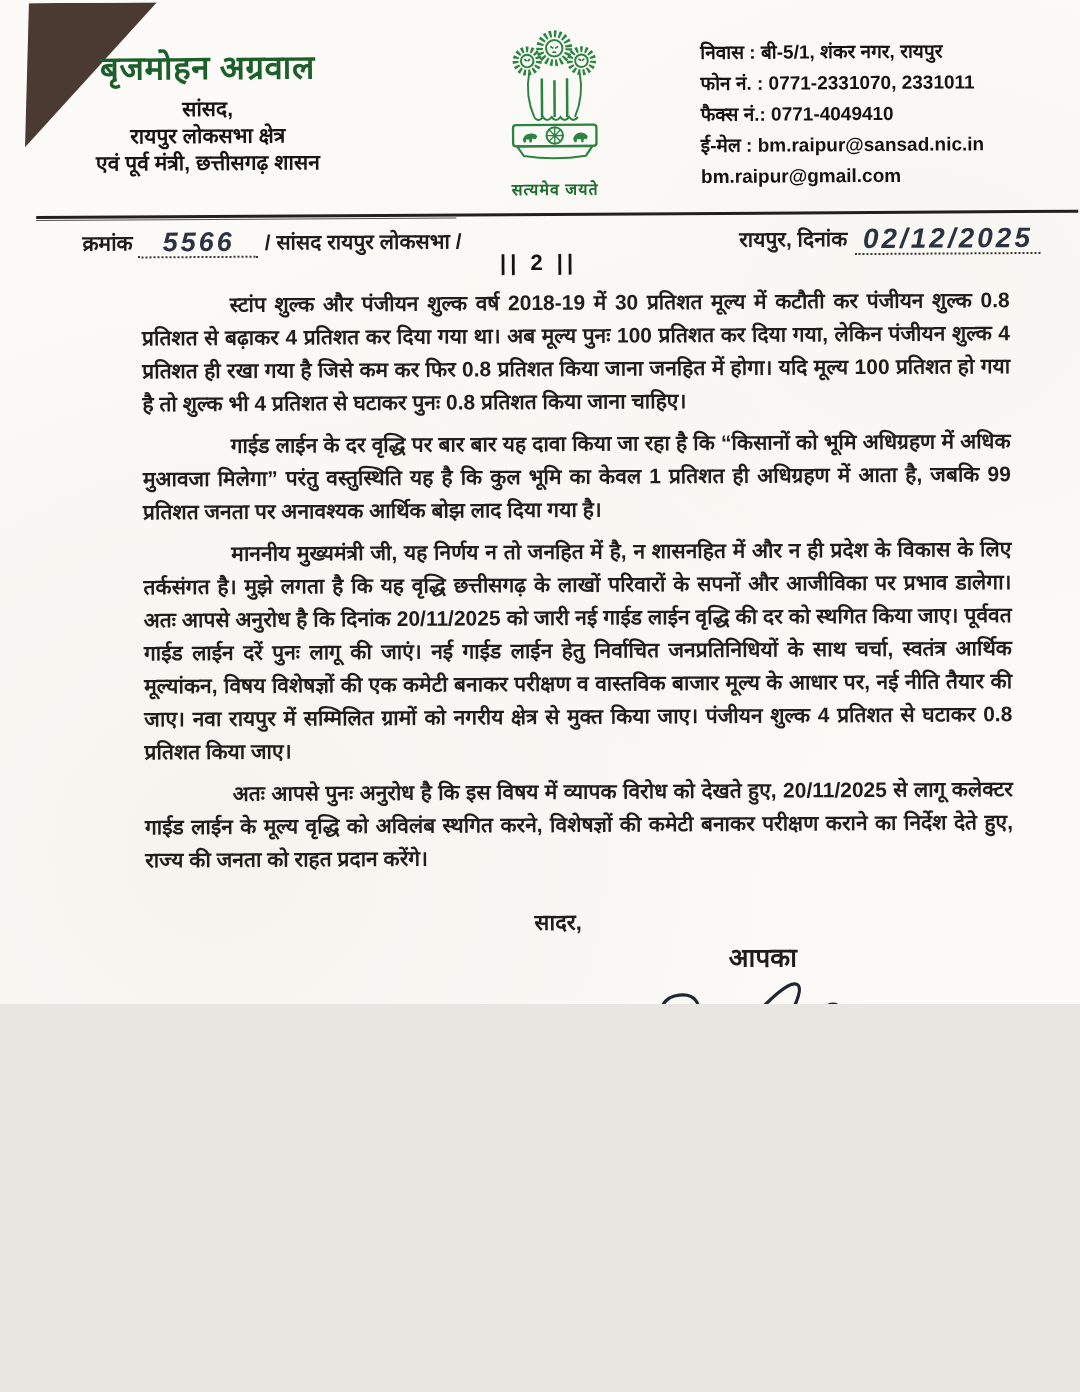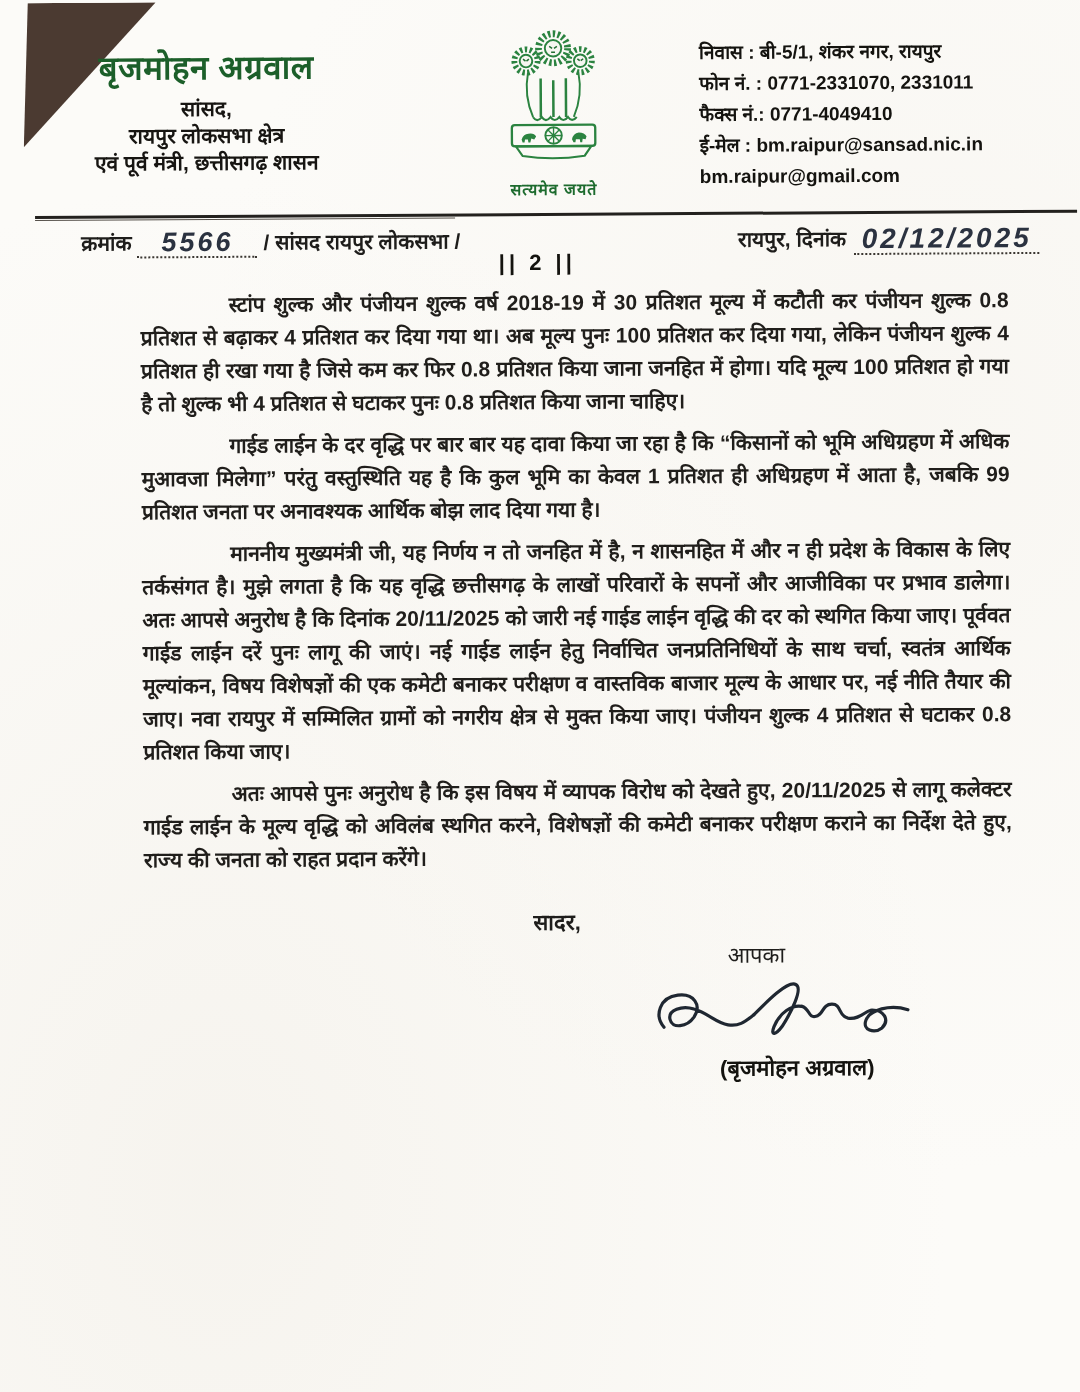--- a/index.html
+++ b/index.html
@@ -1,18 +1,18 @@
 <!DOCTYPE html>
 <html><head>
 <meta charset="utf-8">
 <style>
   html,body{margin:0;padding:0;background:#e8e6e1;}
   .page{
     position:relative;
-    width:1080px;height:1392px;
+    width:1080px;height:1004px;
     background:
       radial-gradient(ellipse at 20% 85%, rgba(235,230,220,.35), transparent 60%),
       radial-gradient(ellipse at 85% 30%, rgba(240,236,228,.3), transparent 55%),
       #fcfbf8;
     overflow:hidden;
     font-family:"Liberation Sans","DejaVu Sans",sans-serif;
     color:#1e1d1b;
   }
   .sheet{position:absolute;inset:0;transform:rotate(-0.35deg);transform-origin:50% 50%;}
 
@@ -59,21 +59,21 @@
   
   .body{position:absolute;left:143px;top:286px;width:868px;}
   .para{
     font-size:21px;font-weight:700;color:#201e1b;
     line-height:33px;text-align:justify;text-indent:88px;
     margin:0 0 9px 0;
   }
 
   
   .regards{position:absolute;left:532px;top:906px;font-size:22px;font-weight:700;}
-  .yours{position:absolute;left:726px;top:940px;font-size:22px;font-weight:400;}
+  .yours{position:absolute;left:726px;top:940px;font-size:26px;font-weight:700;}
   .signature{position:absolute;left:648px;top:972px;width:270px;height:85px;}
   .signatory{position:absolute;left:660px;top:1053px;width:270px;text-align:center;
     font-size:22px;font-weight:700;color:#14130f;}
 </style>
 </head>
 <body>
 
 <div class="page">
   <div class="sheet">
 

